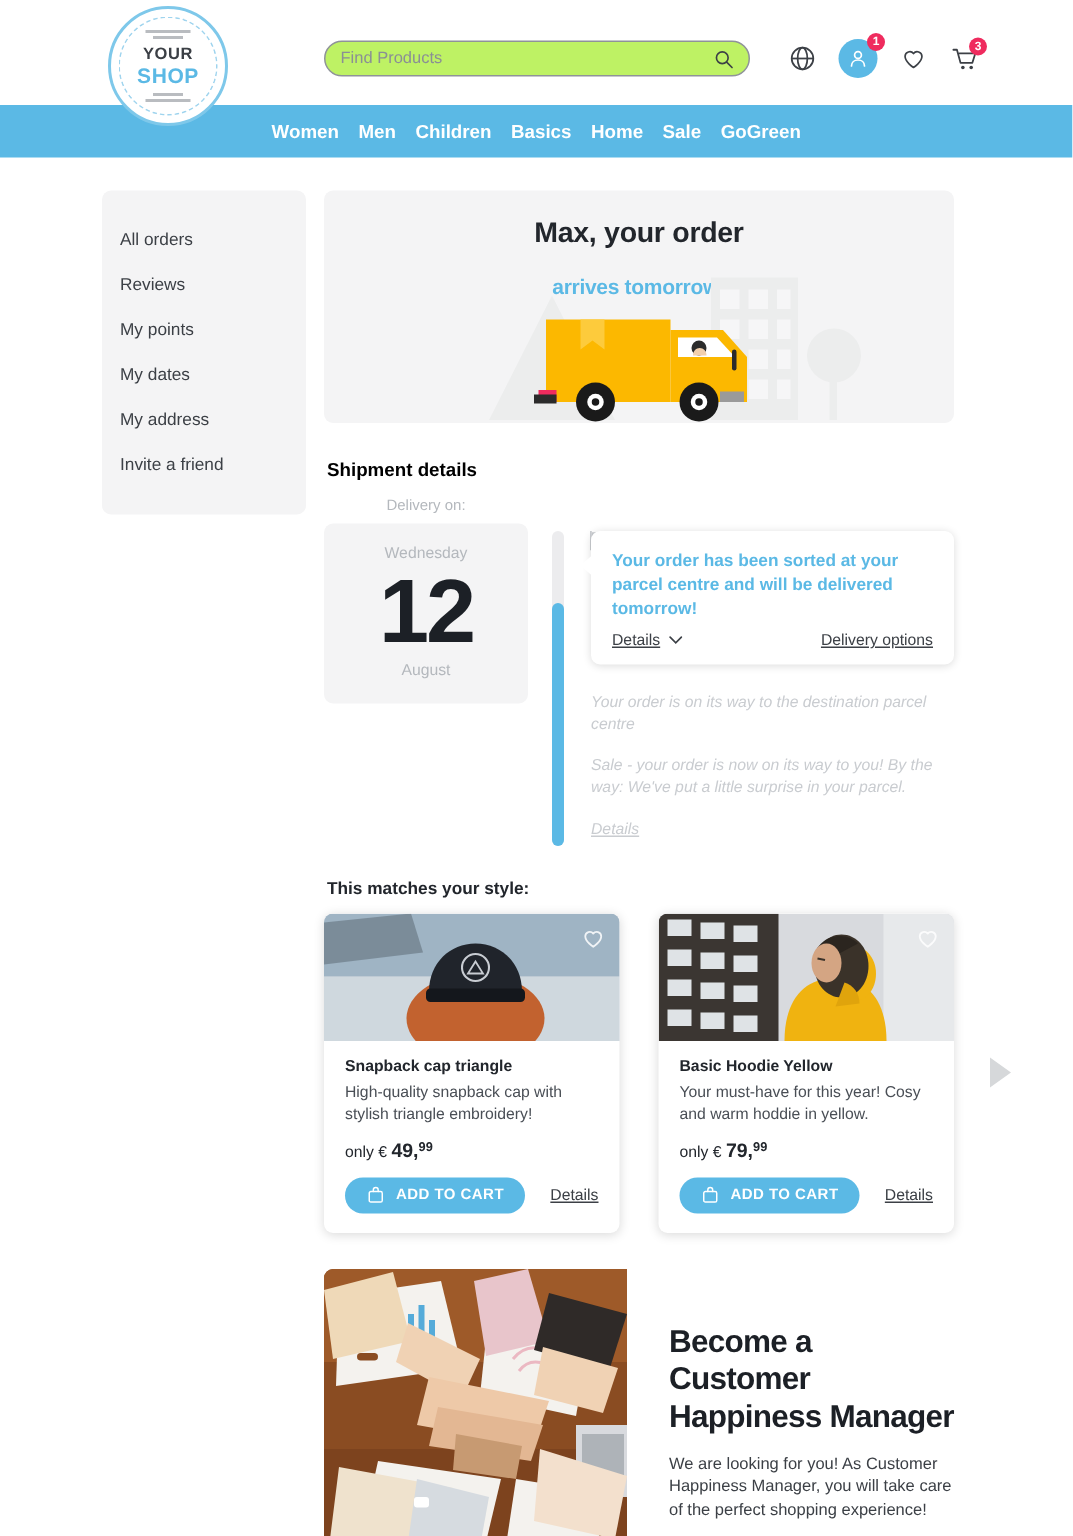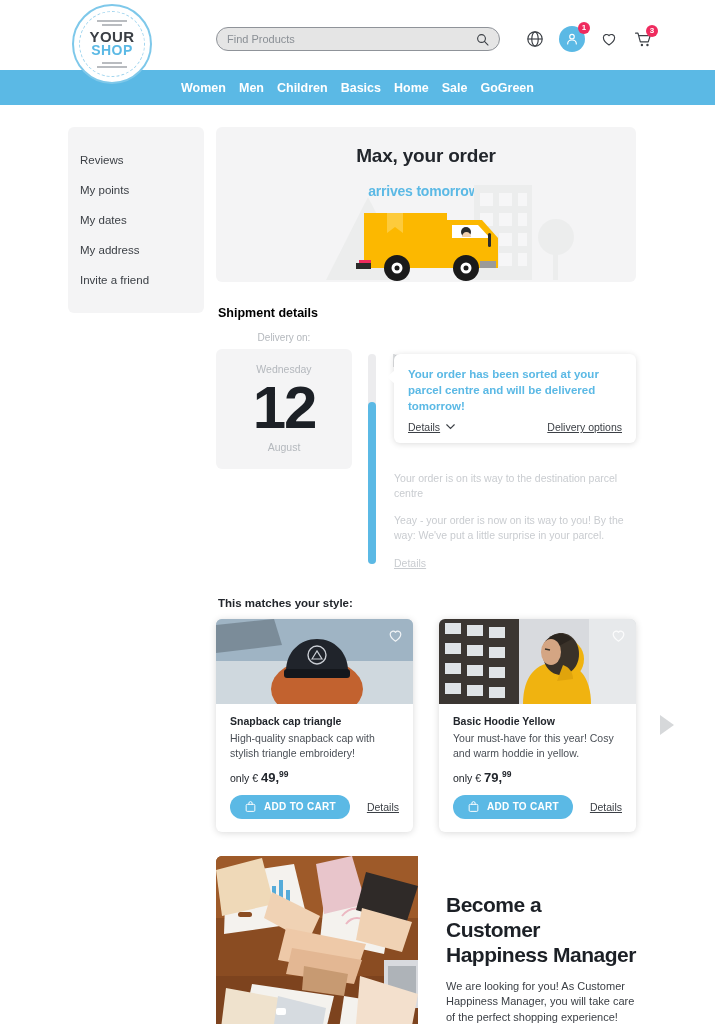--- a/index.html
+++ b/index.html
@@ -28,31 +28,31 @@
     align-items: center; justify-content: center;
     position: relative;
   }
   .logo-dash {
     position: absolute; left: 5px; top: 5px; right: 5px; bottom: 5px;
     border-radius: 50%;
     border: 1px dashed #9fd4ee;
   }
   .logo-line { width: 30px; height: 2px; background: #b9bcc0; margin: 1px 0; }
   .logo-line.short { width: 20px; }
-  .logo-your { font-size: 15px; font-weight: bold; color: #3b3f45; letter-spacing: .4px; line-height: 13px; }
+  .logo-your { font-size: 11px; font-weight: bold; color: #3b3f45; letter-spacing: .4px; line-height: 13px; }
   .logo-shop { font-size: 14px; font-weight: bold; color: #5bb9e5; letter-spacing: .4px; line-height: 15px; }
   .logo-lines-top { margin-bottom: 3px; display: flex; flex-direction: column; align-items: center; }
   .logo-lines-bot { margin-top: 3px; display: flex; flex-direction: column; align-items: center; }
 
   .search-box {
     position: absolute; left: 216px; top: 27px;
     width: 284px; height: 24px;
     border: 1px solid #8f9399; border-radius: 13px;
     display: flex; align-items: center; padding: 0 10px;
-    background: #e5e5e5;
+    background: #bef264;
   }
   .search-input {
     flex: 1; border: none; outline: none; background: transparent;
     font-family: "Liberation Sans", sans-serif;
     font-size: 11px; color: #6f7479;
   }
   .search-input::placeholder { color: #8a8f95; }
   .search-icon { width: 13px; height: 13px; flex: 0 0 auto; }
 
   .header-icons {
@@ -164,21 +164,21 @@
     display: flex; justify-content: space-between; align-items: center;
     margin-top: 7px;
   }
   .link {
     font-size: 10.5px; color: #3c4046;
     text-decoration: underline; cursor: pointer;
   }
   .details-wrap { display: flex; align-items: center; gap: 6px; }
   .chev { width: 9px; height: 6px; }
 
-  .hist { margin-top: 28px; }
+  .hist { margin-top: 18px; font-style: italic; }
   .hist p { font-size: 10.5px; color: #c9ccd0; line-height: 15px; }
   .hist .gap { margin-top: 12px; }
   .hist .link { color: #c9ccd0; margin-top: 14px; display: inline-block; }
 
   
   .match-title { font-size: 11.5px; font-weight: bold; color: #22262c; margin: 26px 0 10px 2px; }
   .prod-row { display: flex; gap: 26px; position: relative; }
   .card {
     width: 202px; background: #fff; border-radius: 6px;
     box-shadow: 0 1px 7px rgba(0,0,0,.15); overflow: hidden;
@@ -294,20 +294,21 @@
     <div class="nav-item">Children</div>
     <div class="nav-item">Basics</div>
     <div class="nav-item">Home</div>
     <div class="nav-item">Sale</div>
     <div class="nav-item">GoGreen</div>
   </div>
 
   <div class="content">
 
     <div class="sidebar">
+      <div class="side-item">All orders</div>
       <div class="side-item">Reviews</div>
       <div class="side-item">My points</div>
       <div class="side-item">My dates</div>
       <div class="side-item">My address</div>
       <div class="side-item">Invite a friend</div>
     </div>
 
     <div class="main">
 
       <div class="hero">
@@ -383,21 +384,21 @@
                   <svg class="chev" viewBox="0 0 12 8">
                     <path d="M1 1l5 5 5-5" fill="none" stroke="#3c4046" stroke-width="1.5" stroke-linecap="round"></path>
                   </svg>
                 </span>
                 <span class="link">Delivery options</span>
               </div>
             </div>
 
             <div class="hist">
               <p>Your order is on its way to the destination parcel centre</p>
-              <p class="gap">Yeay - your order is now on its way to you! By the way: We've put a little surprise in your parcel.</p>
+              <p class="gap">Sale - your order is now on its way to you! By the way: We've put a little surprise in your parcel.</p>
               <span class="link">Details</span>
             </div>
           </div>
         </div>
       </div>
 
       <div class="match-title">This matches your style:</div>
 
       <div class="prod-row">
 

